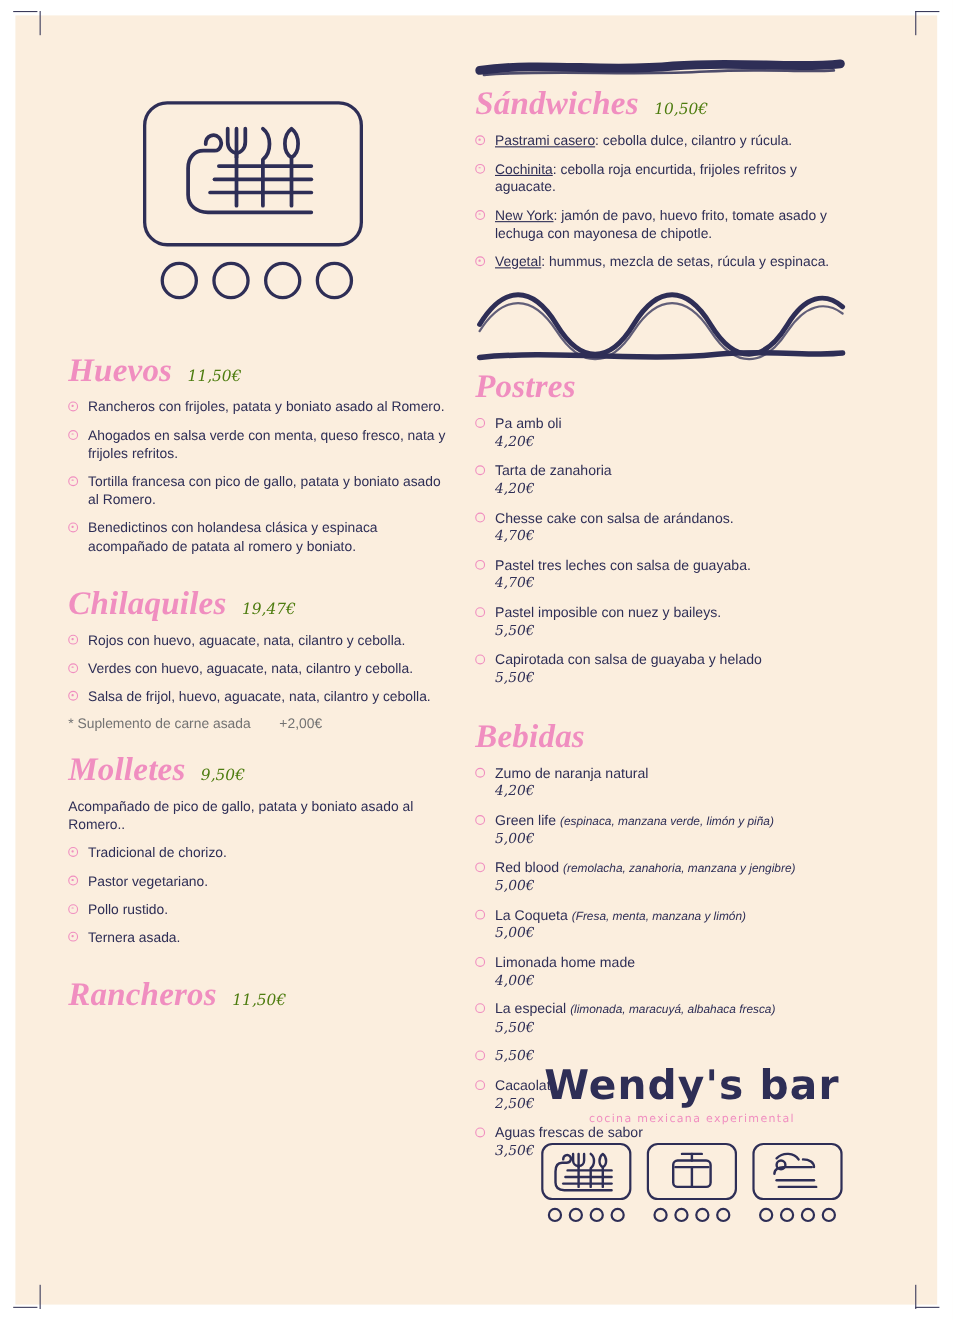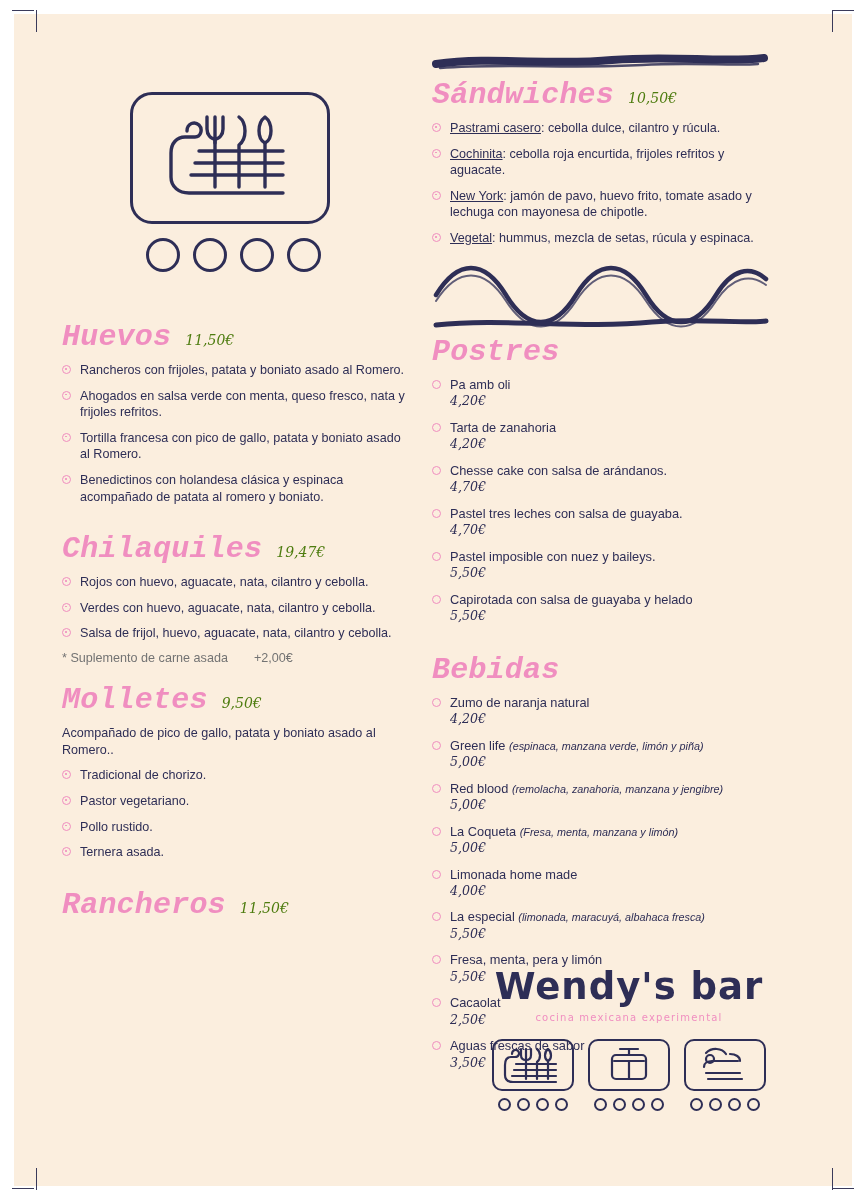--- a/index.html
+++ b/index.html
@@ -57,21 +57,21 @@
   }
 
   
   .section-head {
     display: flex;
     align-items: baseline;
     gap: 14px;
     margin: 0 0 8px 0;
   }
   h2.sec-title {
-    font-family: Liberation Mono, monospace;
+    font-family: Liberation Serif, serif;
     font-style: italic;
     font-weight: bold;
     font-size: 30px;
     color: #f08ec0;
     margin: 0;
     letter-spacing: 0.2px;
     text-align: center;
   }
   .sec-price {
     font-family: "DejaVu Serif", serif;
@@ -476,21 +476,20 @@
               <span class="pname"><span>Limonada home made</span><span class="subtle"></span></span>
               <span class="pprice">4,00€</span>
             </li>
           <li>
               <span class="bullet"></span>
               <span class="pname"><span>La especial </span><span class="subtle">(limonada, maracuyá, albahaca fresca)</span></span>
               <span class="pprice">5,50€</span>
             </li>
           <li>
               <span class="bullet"></span>
-              <span class="pname"><span>Fresa, menta, pera y limón</span><span class="subtle"></span></span>
               <span class="pprice">5,50€</span>
             </li>
           <li>
               <span class="bullet"></span>
               <span class="pname"><span>Cacaolat</span><span class="subtle"></span></span>
               <span class="pprice">2,50€</span>
             </li>
           <li>
               <span class="bullet"></span>
               <span class="pname"><span>Aguas frescas de sabor</span><span class="subtle"></span></span>

